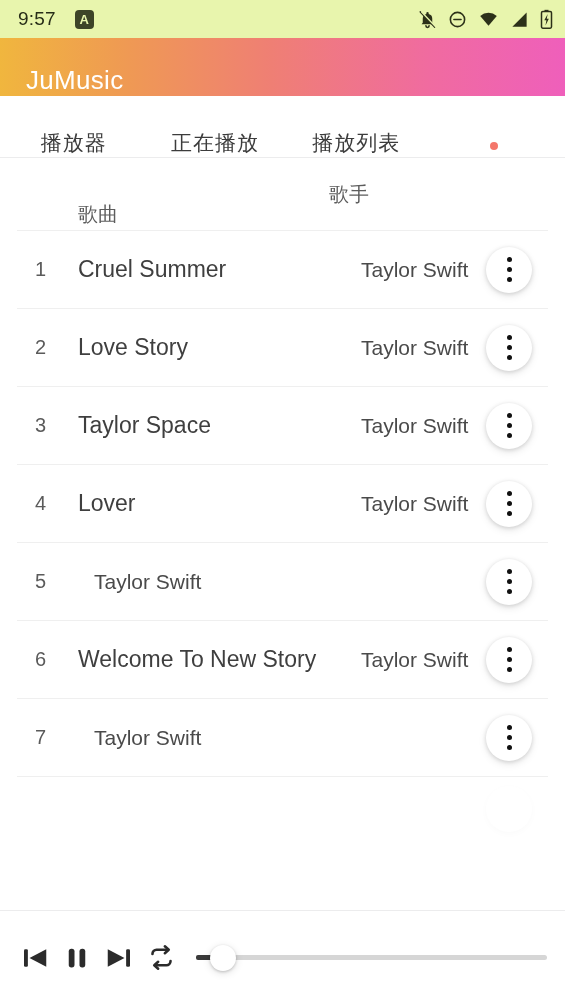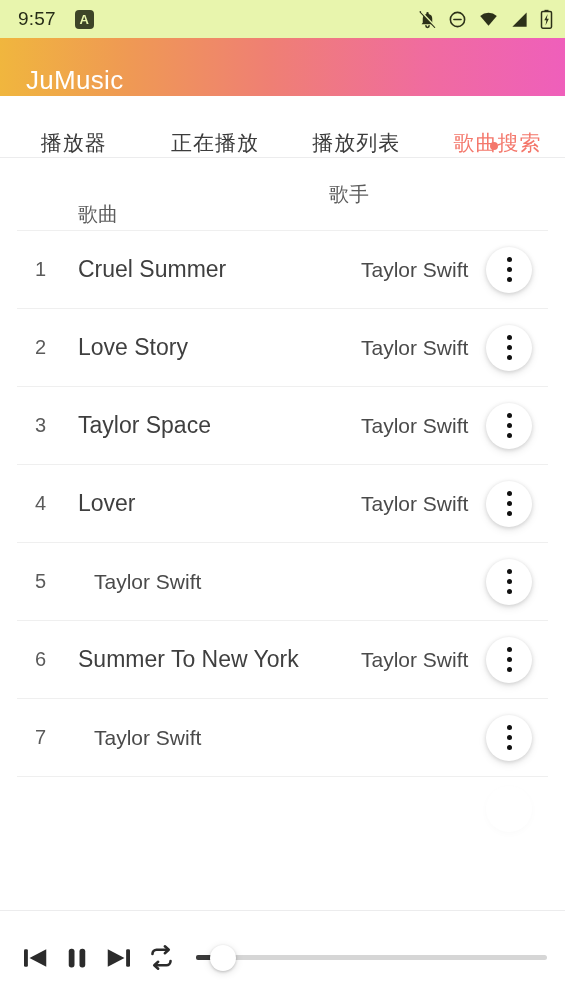--- a/index.html
+++ b/index.html
@@ -187,21 +187,20 @@
     <div class="tab">
       <span>播放器</span>
     </div>
     <div class="tab">
       <span>正在播放</span>
     </div>
     <div class="tab">
       <span>播放列表</span>
     </div>
     <div class="tab active">
-      <span>歌曲搜索</span>
       <span class="tab-dot"></span>
     </div>
   </div>
 
   <div class="content">
 
     <div class="list-head">
       <div class="col-idx hcell"></div>
       <div class="col-song hcell">歌曲</div>
       <div class="col-artist hcell">歌手</div>
@@ -269,21 +268,21 @@
           <div class="dots-btn">
               <i></i>
               <i></i>
               <i></i>
             </div>
         </div>
       </div>
 
       <div class="row">
         <div class="col-idx idx">6</div>
-        <div class="col-song song">Summer To New York</div>
+        <div class="col-song song">Welcome To New Story</div>
         <div class="col-artist artist">Taylor Swift</div>
         <div class="col-menu">
           <div class="dots-btn">
               <i></i>
               <i></i>
               <i></i>
             </div>
         </div>
       </div>
 

